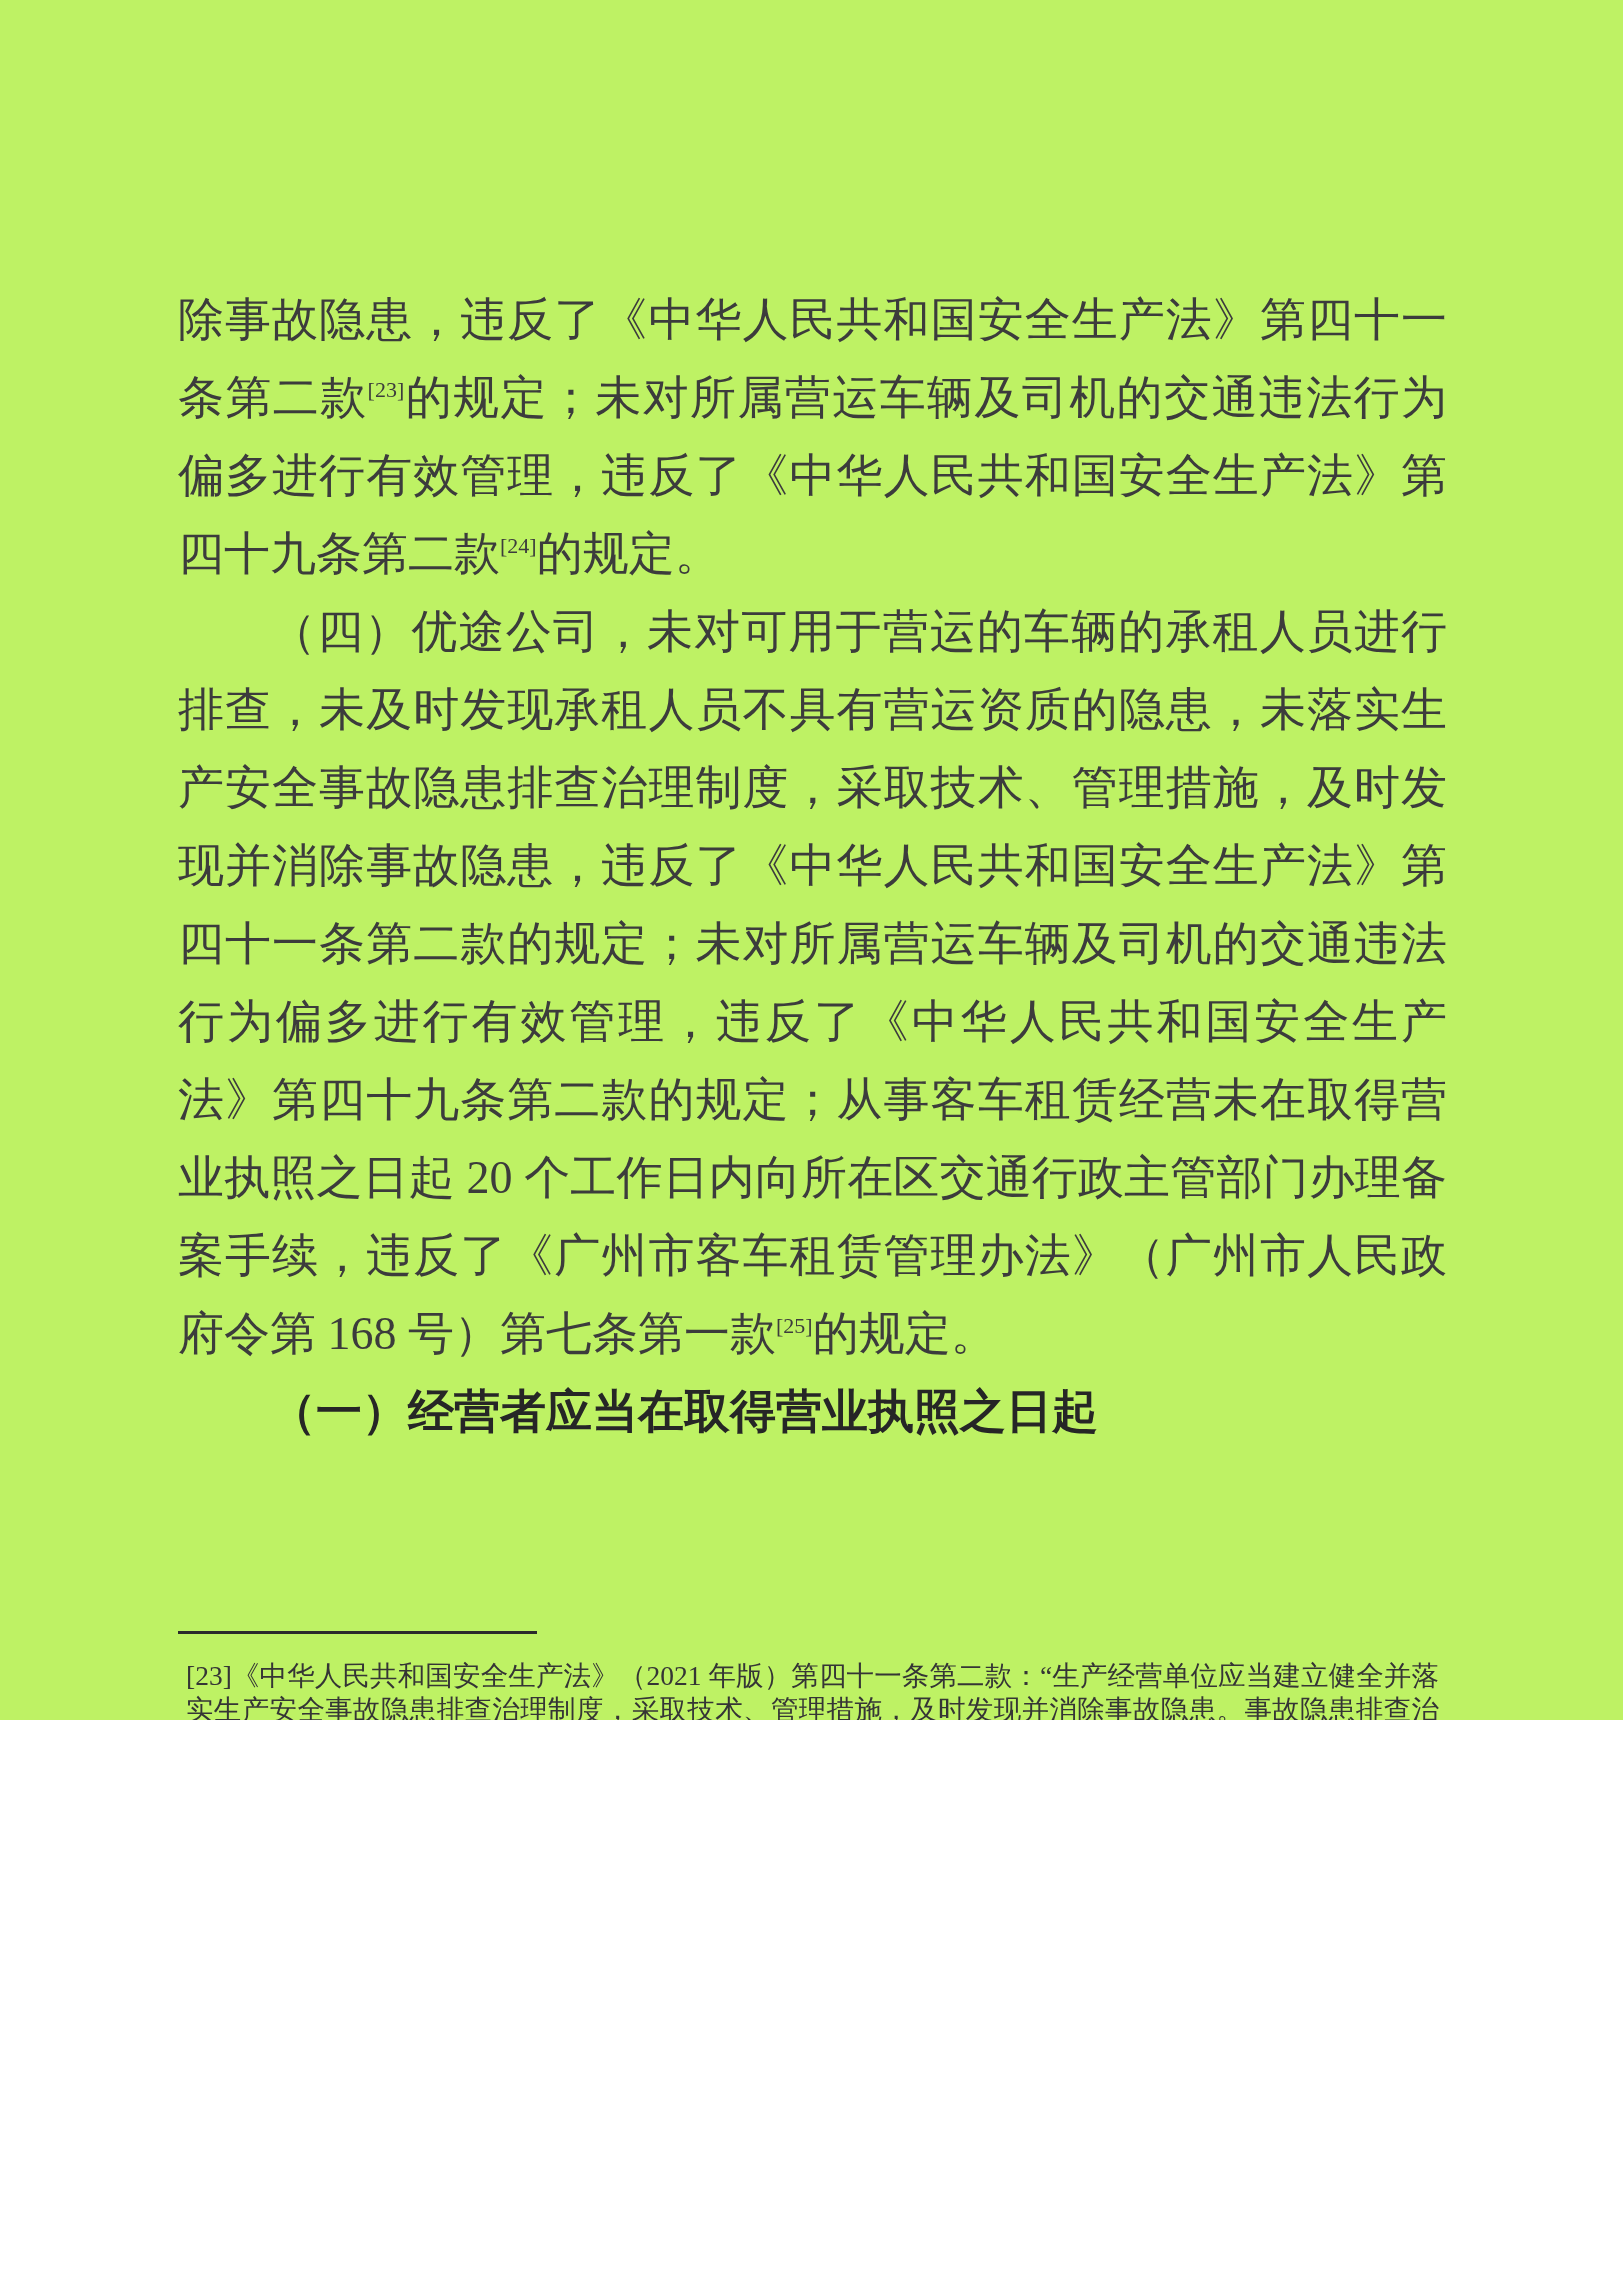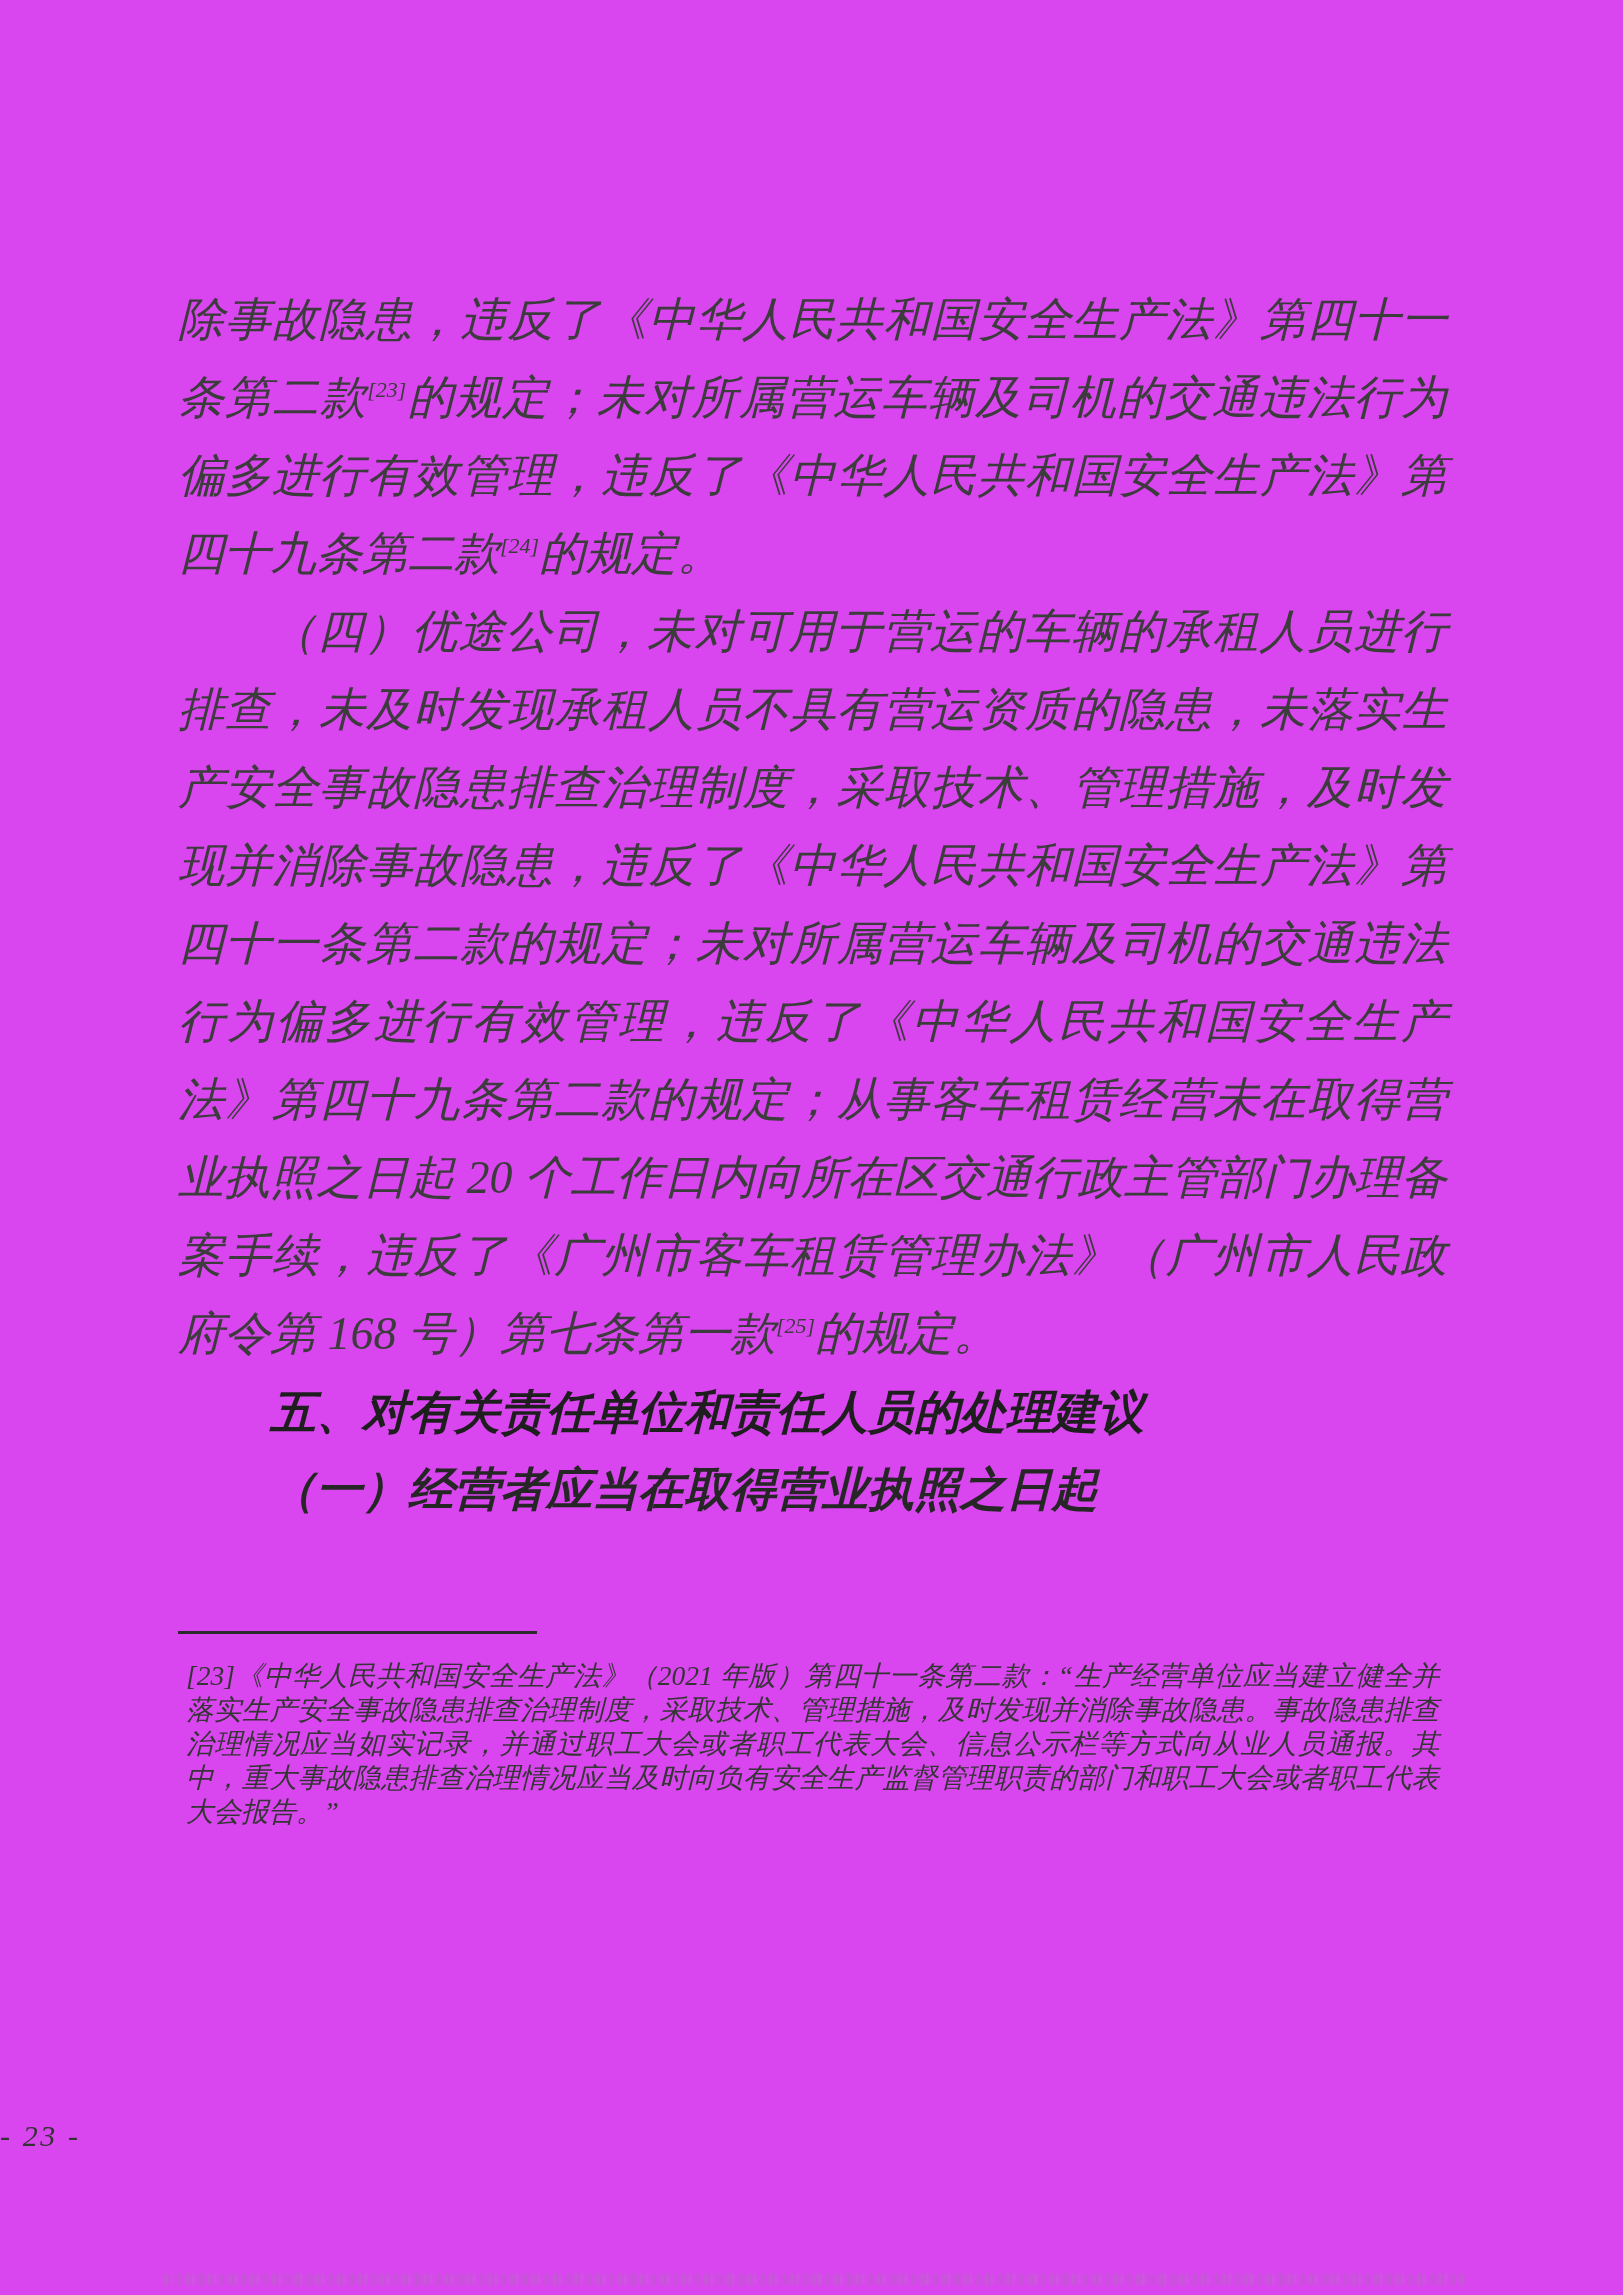--- a/index.html
+++ b/index.html
@@ -1,24 +1,23 @@
 <!DOCTYPE html>
 <html style="font-size:10.5px"><head>
 <meta charset="utf-8">
 <style>
   html, body { margin: 0; padding: 0; background: #ffffff; }
   .page {
     position: relative;
     width: 1623px;
-    height: 2295px;
-    background: #d946ef;
+    height: 1720px;
+    background: #bef264;
     overflow: hidden;
     font-family: "Liberation Serif", "DejaVu Serif", serif;
     color: #3c3c3c;
-    font-style: italic;
   }
   .body-text {
     position: absolute;
     left: 178px;
     top: 281px;
     width: 1269px;
     font-size: 46px;
     line-height: 78px;
     text-align: justify;
     text-justify: inter-ideograph;
@@ -90,21 +89,20 @@
 <body>
 
 <div class="page">
 
   <div class="body-text">
 
     <p class="para"><span>除事故隐患，违反了《中华人民共和国安全生产法》第四十一条第二款</span><sup class="fn-ref">[23]</sup><span>的规定；未对所属营运车辆及司机的交通违法行为偏多进行有效管理，违反了《中华人民共和国安全生产法》第四十九条第二款</span><sup class="fn-ref">[24]</sup><span>的规定。</span></p>
 
     <p class="para indent"><span>（四）优途公司，未对可用于营运的车辆的承租人员进行排查，未及时发现承租人员不具有营运资质的隐患，未落实生产安全事故隐患排查治理制度，采取技术、管理措施，及时发现并消除事故隐患，违反了《中华人民共和国安全生产法》第四十一条第二款的规定；未对所属营运车辆及司机的交通违法行为偏多进行有效管理，违反了《中华人民共和国安全生产法》第四十九条第二款的规定；从事客车租赁经营未在取得营业执照之日起 20 个工作日内向所在区交通行政主管部门办理备案手续，违反了《广州市客车租赁管理办法》（广州市人民政府令第 168 号）第七条第一款</span><sup class="fn-ref">[25]</sup><span>的规定。</span></p>
 
-    <p class="heading indent">五、对有关责任单位和责任人员的处理建议</p>
 
     <p class="subheading indent">（一）经营者应当在取得营业执照之日起</p>
 
 
   </div>
 
   <div class="fn-separator"></div>
 
   <div class="footnotes">
     <p class="footnote"><span>[23]</span><span>《中华人民共和国安全生产法》（2021 年版）第四十一条第二款：“生产经营单位应当建立健全并落实生产安全事故隐患排查治理制度，采取技术、管理措施，及时发现并消除事故隐患。事故隐患排查治理情况应当如实记录，并通过职工大会或者职工代表大会、信息公示栏等方式向从业人员通报。其中，重大事故隐患排查治理情况应当及时向负有安全生产监督管理职责的部门和职工大会或者职工代表大会报告。”</span></p>

